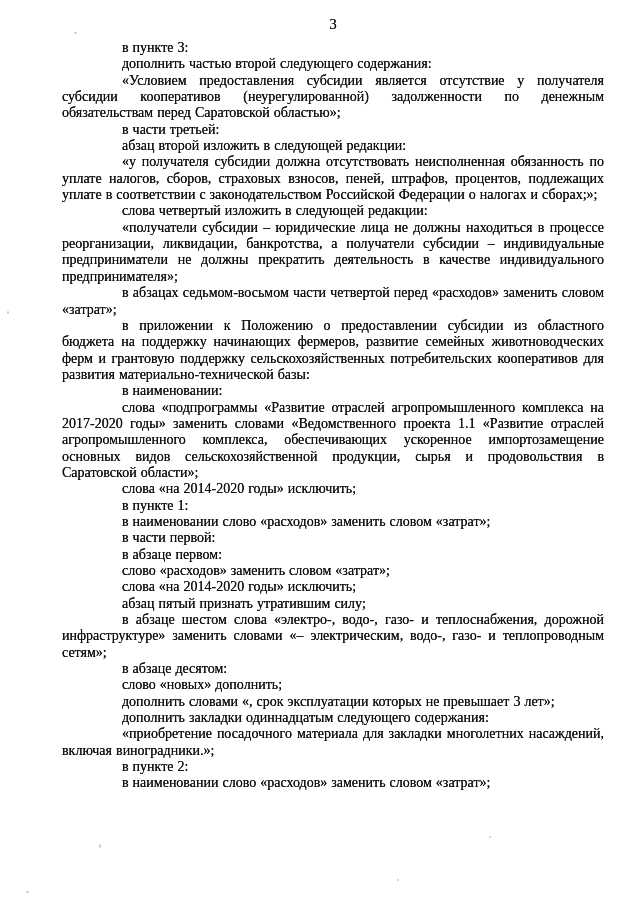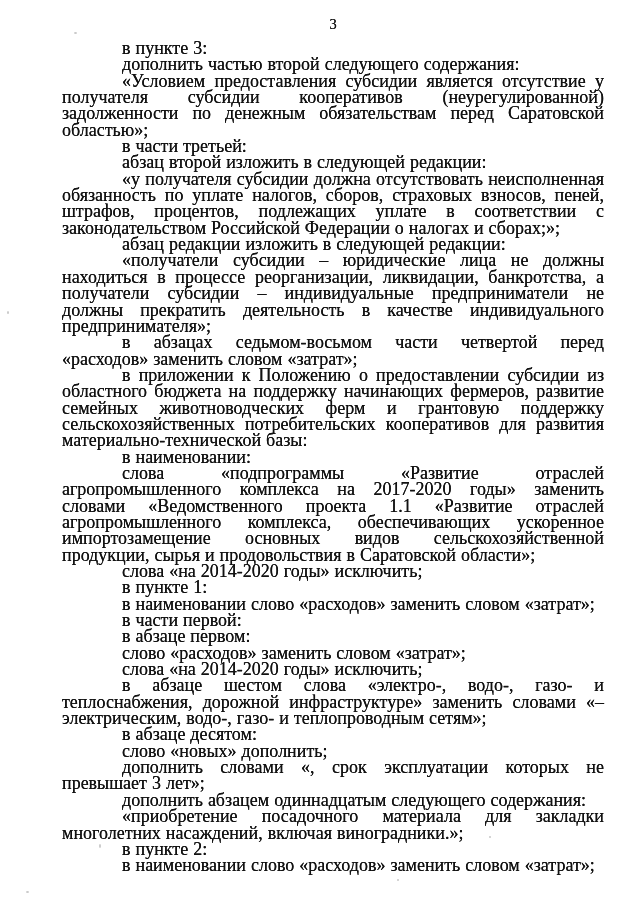--- a/index.html
+++ b/index.html
@@ -24,21 +24,21 @@
     text-align: center;
     font-size: 14.5px;
     color: #141414;
     text-shadow: 0 0 0.3px #141414;
   }
   .doc-body {
     position: absolute;
     top: 40px;
     left: 62px;
     width: 542px;
-    font-size: 18px;
+    font-size: 14px;
     line-height: 16.34px;
     text-shadow: 0 0 0.35px #141414;
   }
   .doc-body p.para {
     margin: 0;
     padding: 0;
     text-indent: 60px;
     text-align: justify;
     word-spacing: 0.5px;
   }
@@ -61,38 +61,39 @@
 <div class="page">
   <div class="page-number">3</div>
 
   <div class="doc-body">
       <p class="para">в пункте 3:</p>
       <p class="para">дополнить частью второй следующего содержания:</p>
       <p class="para">«Условием предоставления субсидии является отсутствие у получателя субсидии кооперативов (неурегулированной) задолженности по денежным обязательствам перед Саратовской областью»;</p>
       <p class="para">в части третьей:</p>
       <p class="para">абзац второй изложить в следующей редакции:</p>
       <p class="para">«у получателя субсидии должна отсутствовать неисполненная обязанность по уплате налогов, сборов, страховых взносов, пеней, штрафов, процентов, подлежащих уплате в соответствии с законодательством Российской Федерации о налогах и сборах;»;</p>
-      <p class="para">абзац редакции изложить в следующей редакции:</p>
+      <p class="para">слова четвертый изложить в следующей редакции:</p>
       <p class="para">«получатели субсидии – юридические лица не должны находиться в процессе реорганизации, ликвидации, банкротства, а получатели субсидии – индивидуальные предприниматели не должны прекратить деятельность в качестве индивидуального предпринимателя»;</p>
       <p class="para">в абзацах седьмом-восьмом части четвертой перед «расходов» заменить словом «затрат»;</p>
       <p class="para">в приложении к Положению о предоставлении субсидии из областного бюджета на поддержку начинающих фермеров, развитие семейных животноводческих ферм и грантовую поддержку сельскохозяйственных потребительских кооперативов для развития материально-технической базы:</p>
       <p class="para">в наименовании:</p>
       <p class="para">слова «подпрограммы «Развитие отраслей агропромышленного комплекса на 2017-2020 годы» заменить словами «Ведомственного проекта 1.1 «Развитие отраслей агропромышленного комплекса, обеспечивающих ускоренное импортозамещение основных видов сельскохозяйственной продукции, сырья и продовольствия в Саратовской области»;</p>
       <p class="para">слова «на 2014-2020 годы» исключить;</p>
       <p class="para">в пункте 1:</p>
       <p class="para">в наименовании слово «расходов» заменить словом «затрат»;</p>
       <p class="para">в части первой:</p>
       <p class="para">в абзаце первом:</p>
       <p class="para">слово «расходов» заменить словом «затрат»;</p>
       <p class="para">слова «на 2014-2020 годы» исключить;</p>
+      <p class="para">абзац пятый признать утратившим силу;</p>
       <p class="para">в абзаце шестом слова «электро-, водо-, газо- и теплоснабжения, дорожной инфраструктуре» заменить словами «– электрическим, водо-, газо- и теплопроводным сетям»;</p>
       <p class="para">в абзаце десятом:</p>
       <p class="para">слово «новых» дополнить;</p>
       <p class="para">дополнить словами «, срок эксплуатации которых не превышает 3 лет»;</p>
-      <p class="para">дополнить абзацем одиннадцатым следующего содержания:</p>
+      <p class="para">дополнить закладки одиннадцатым следующего содержания:</p>
       <p class="para">«приобретение посадочного материала для закладки многолетних насаждений, включая виноградники.»;</p>
       <p class="para">в пункте 2:</p>
       <p class="para">в наименовании слово «расходов» заменить словом «затрат»;</p>
     </div>
 
   <div class="speck s1"></div>
   <div class="speck s2"></div>
   <div class="speck s3"></div>
   <div class="speck s4"></div>
   <div class="speck s5"></div>

